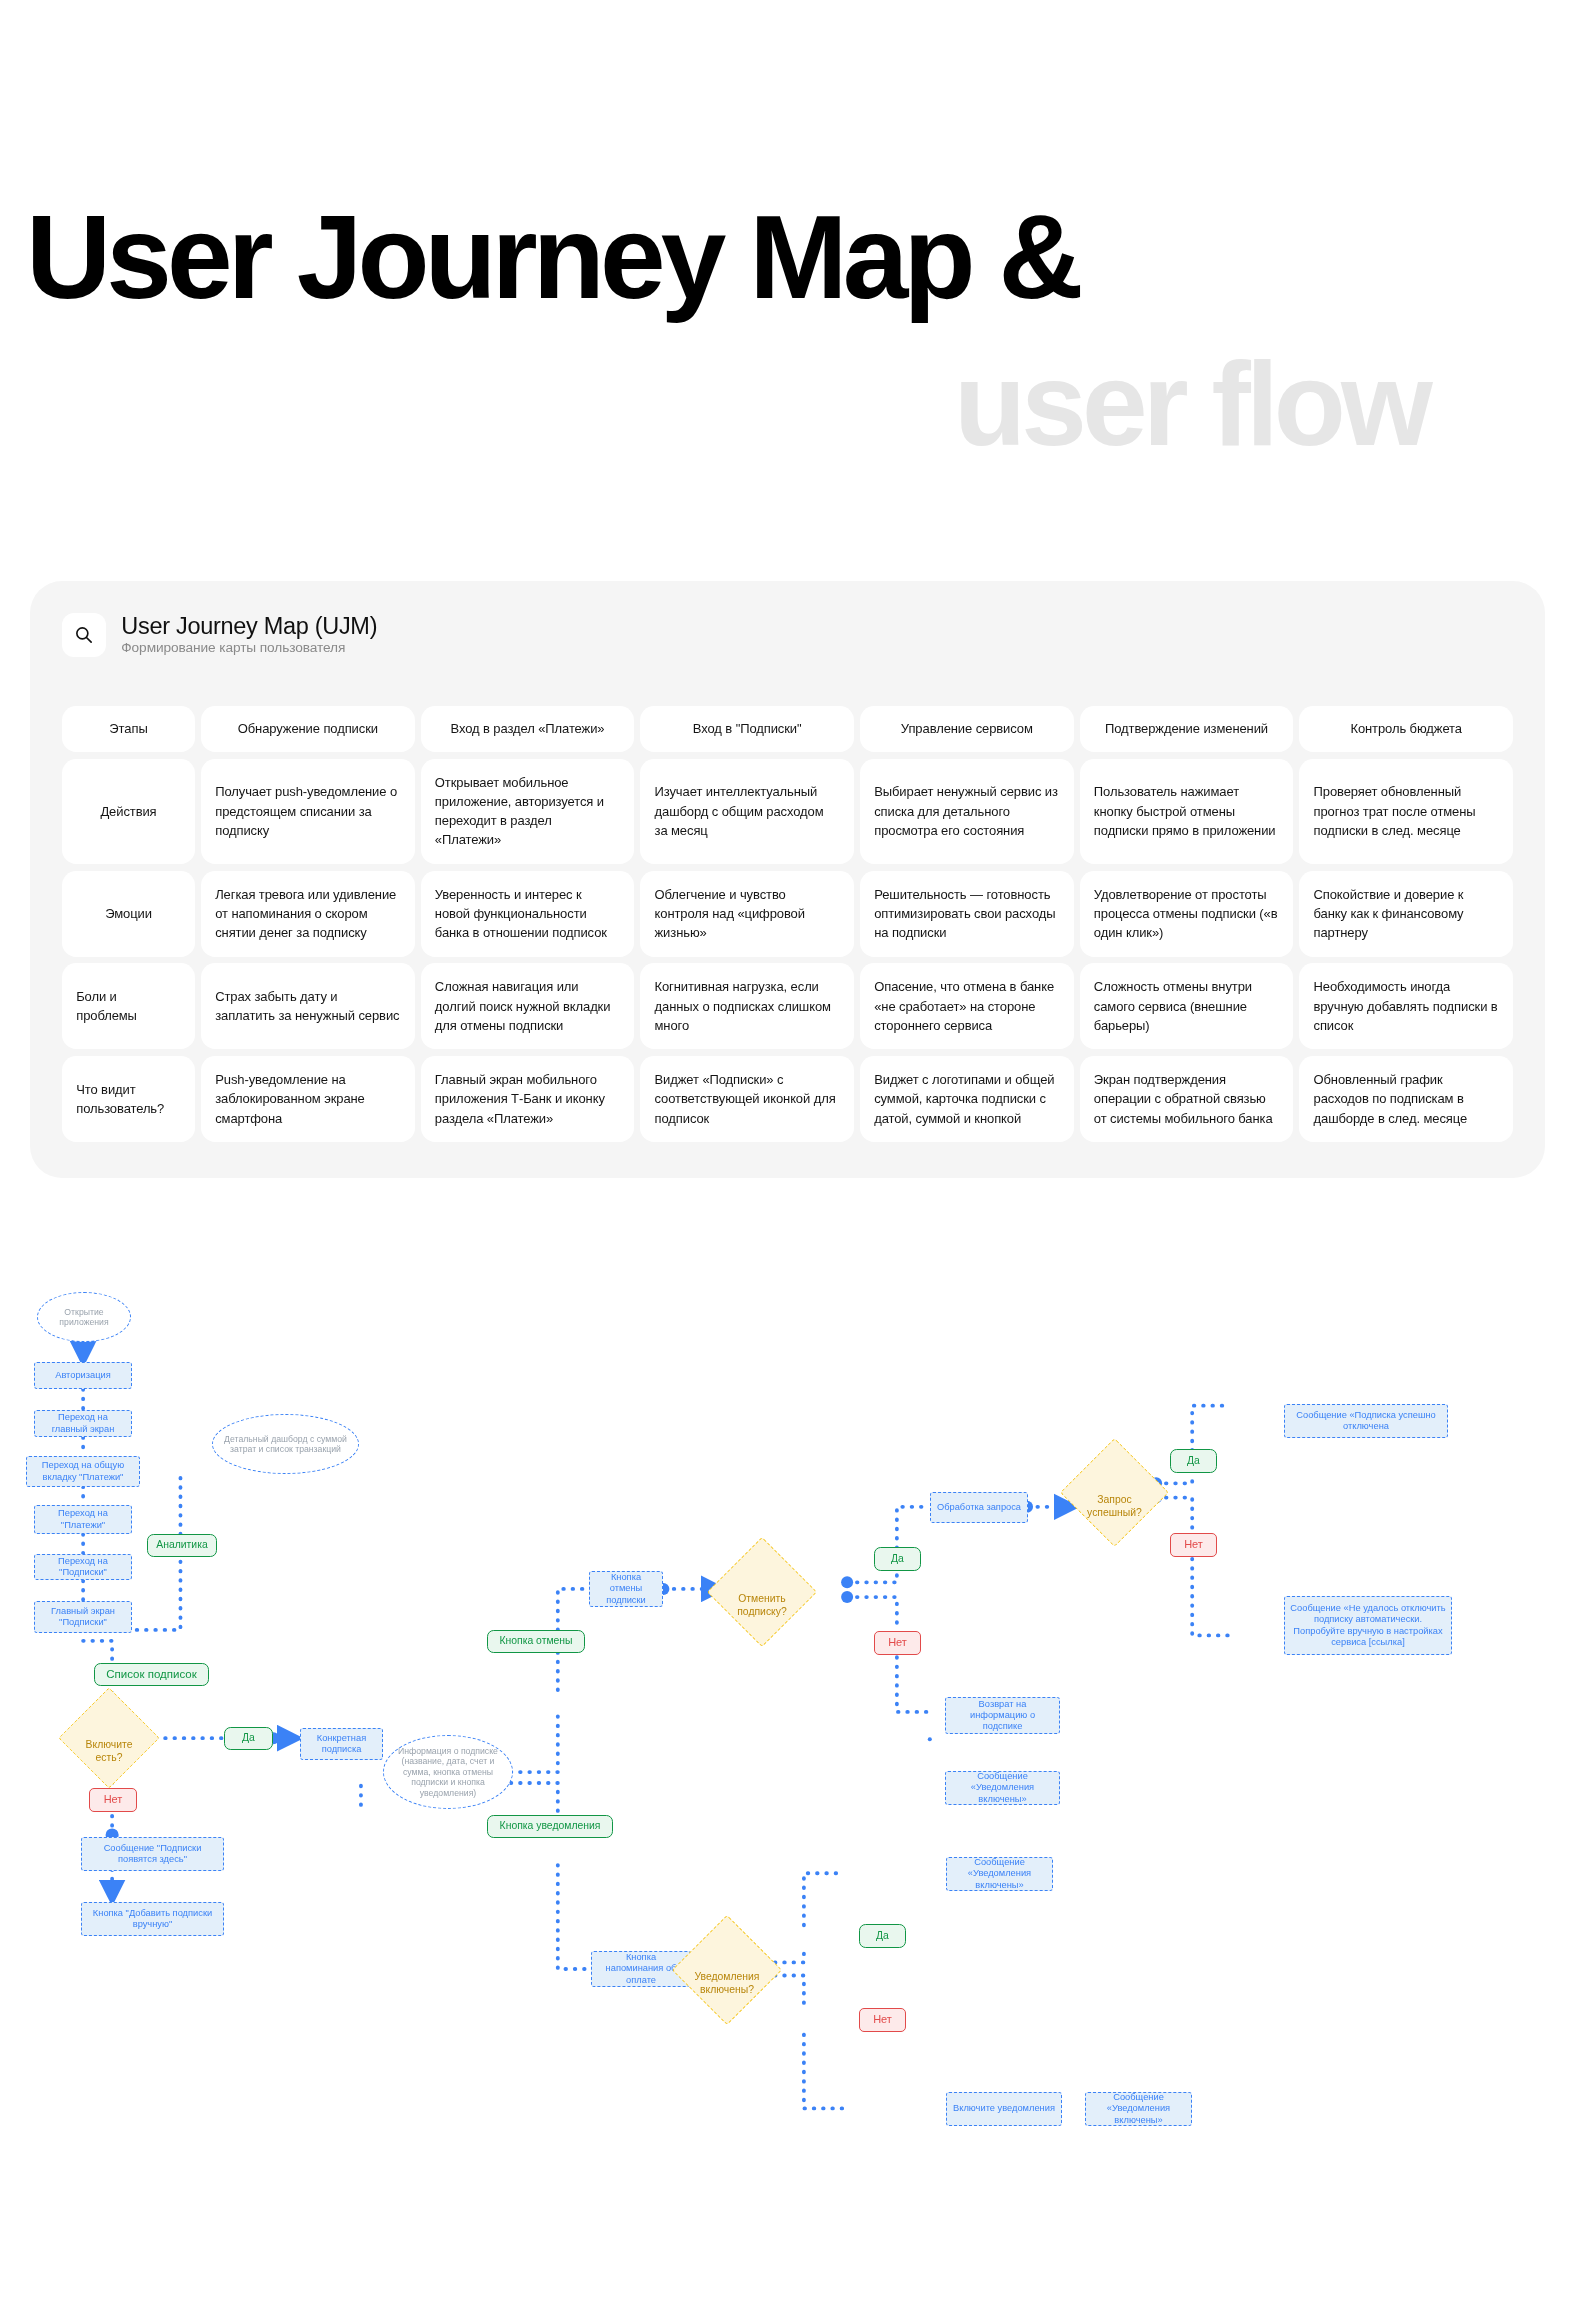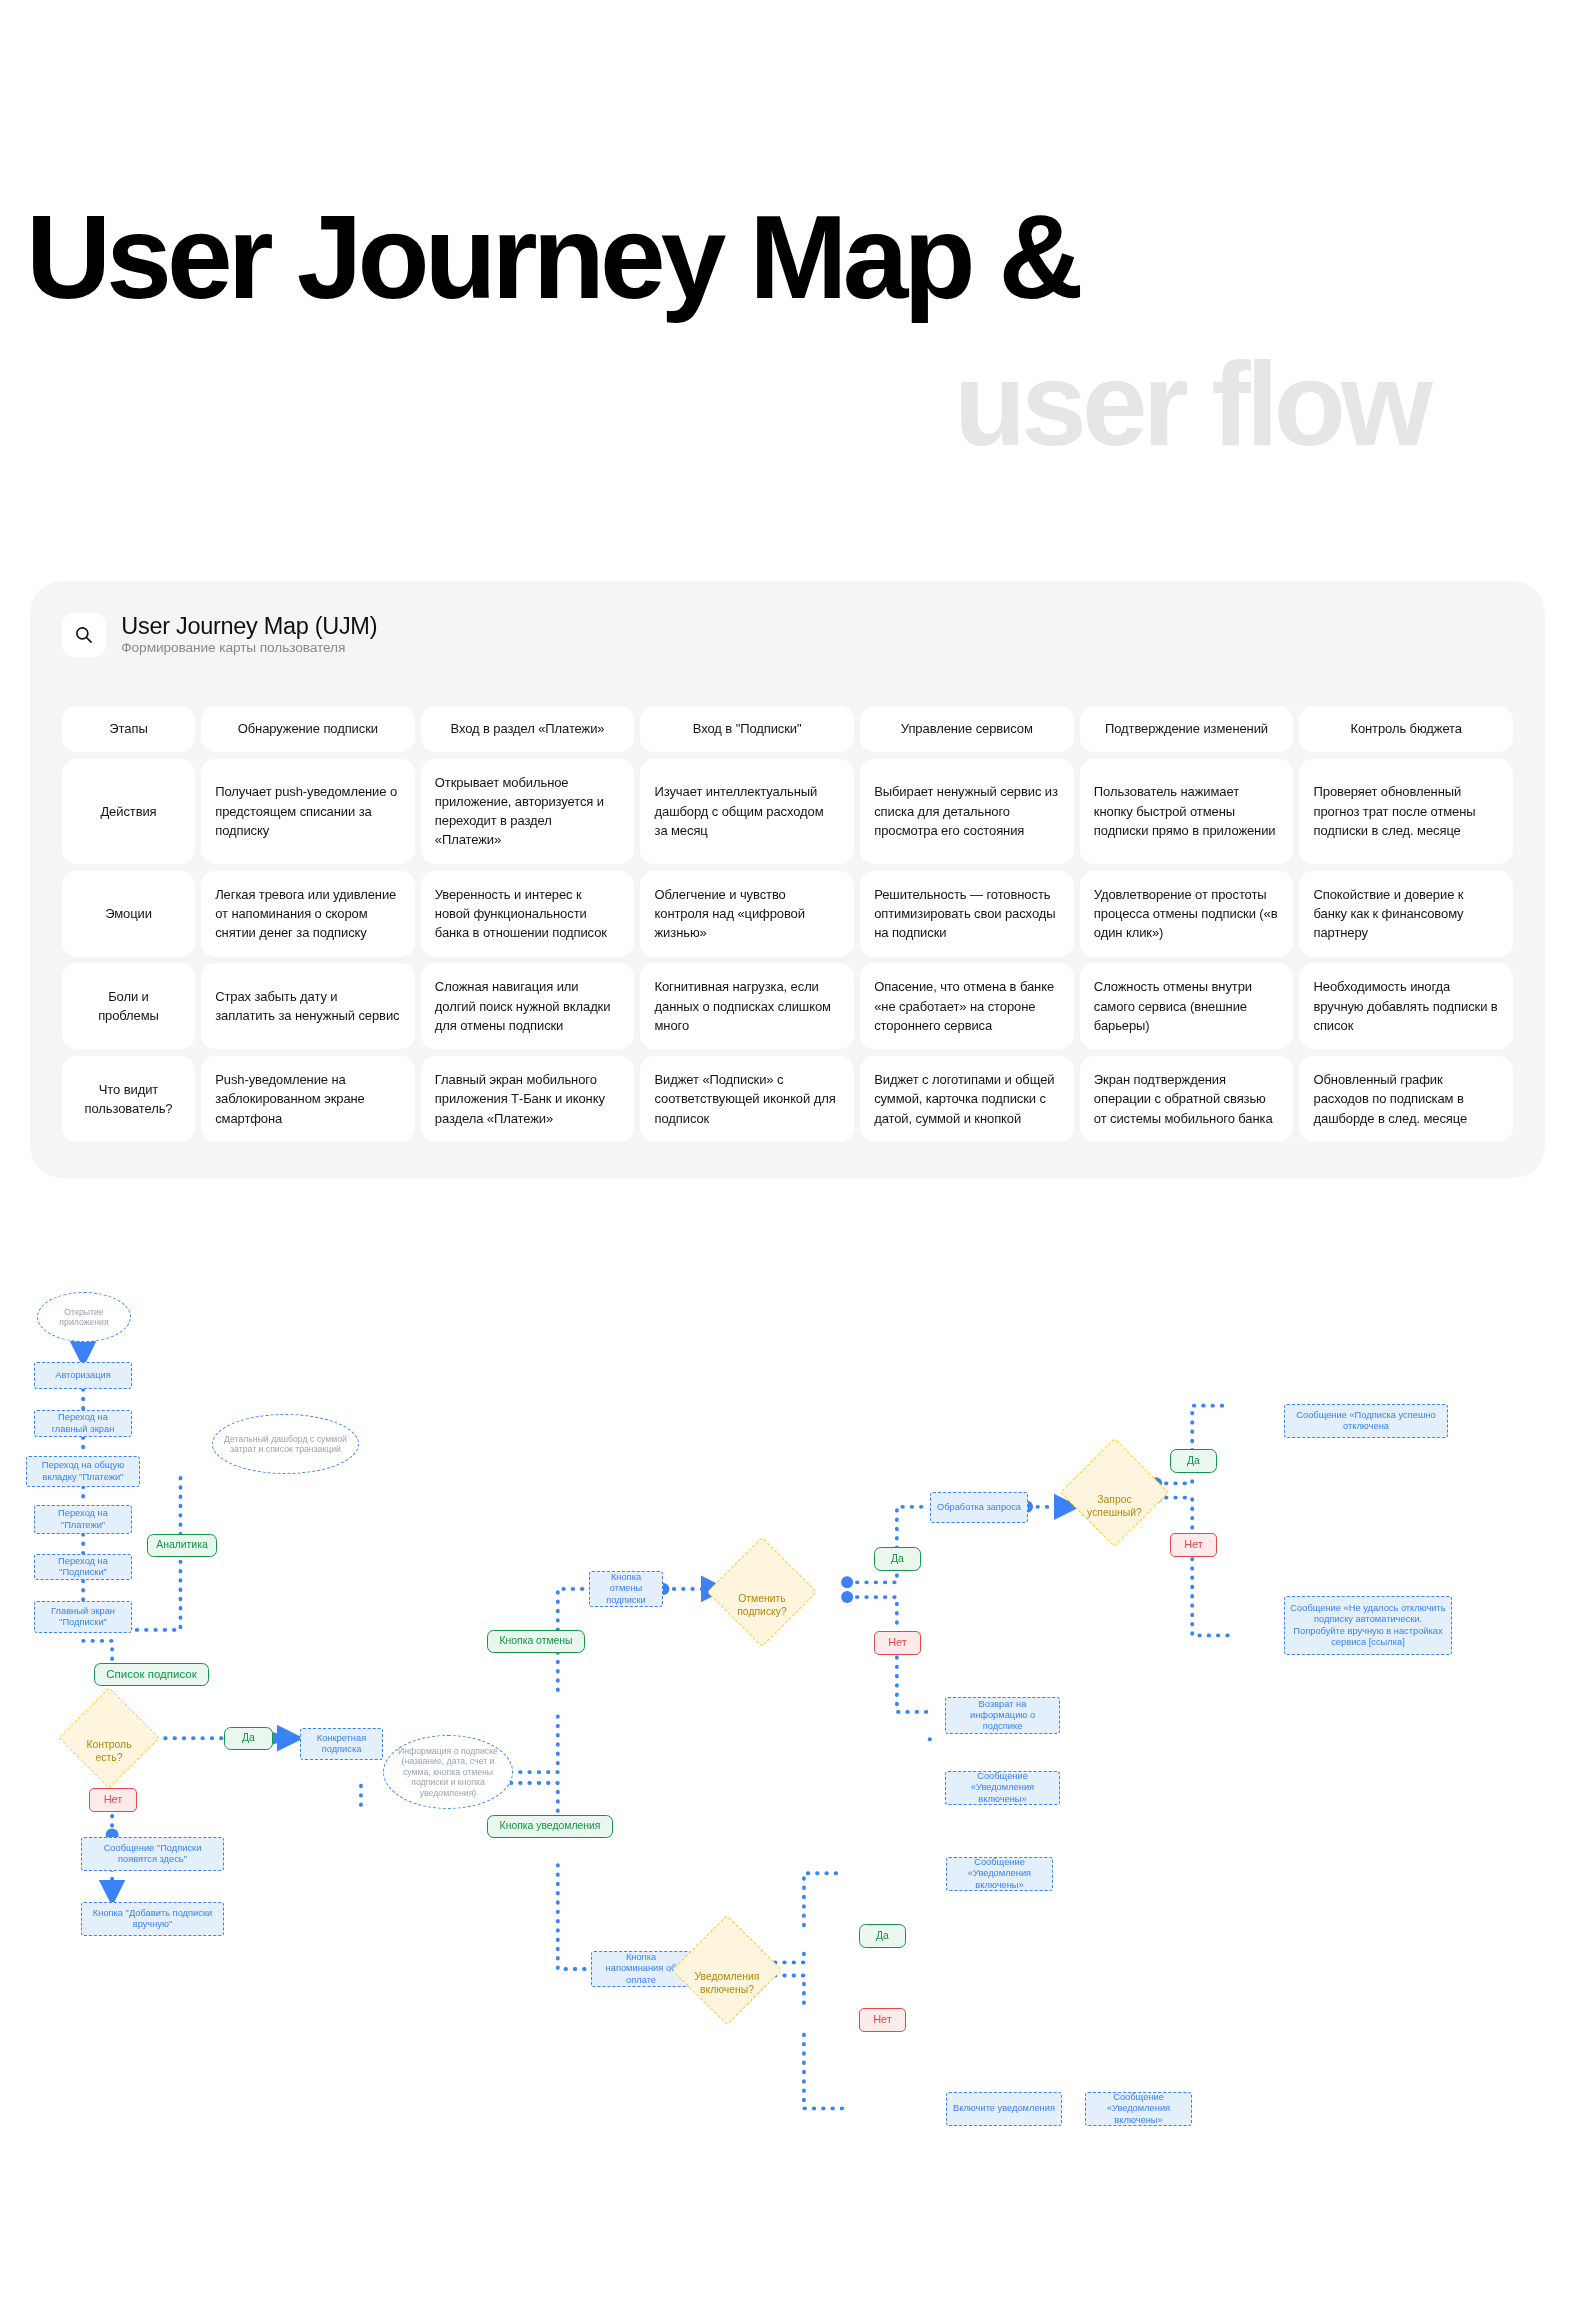--- a/index.html
+++ b/index.html
@@ -73,21 +73,21 @@
     padding: 14.2px 14.2px;
     font-size: 13px;
     line-height: 1.48;
     color: #151515;
     letter-spacing: -0.1px;
     display: flex;
     align-items: center;
     min-height: 46px;
   }
   .cell.header-cell { justify-content: center; text-align: center; font-size: 13px; min-height: 46px; padding: 12px 7.7px; }
-  .cell.rowlabel    { justify-content: center; text-align: center; }
+  .cell.rowlabel    { justify-content: center; }
 
   
   .flow { position: absolute; left: 0; top: 1258px; width: 1575px; height: 1061px; }
   .flow svg { position: absolute; left: 0; top: 0; }
 
   .node {
     position: absolute;
     display: flex; align-items: center; justify-content: center;
     text-align: center;
     font-family: "Liberation Sans", sans-serif;
@@ -325,21 +325,21 @@
     <div class="node n-blue" style="left:34px; top:343px; width:98px; height:32px;">Главный экран "Подписки"</div>
 
     <div class="node n-ellipse" style="left:212px; top:156px; width:147px; height:60px;">Детальный дашборд с суммой затрат и список транзакций</div>
 
     <div class="node n-green small" style="left:147px; top:276px; width:70px; height:23px;">Аналитика</div>
 
     <div class="node n-green" style="left:94px; top:405px; width:115px; height:23px;">Список подписок</div>
 
     <div class="node n-diamond" style="left:73px; top:444px; width:72px; height:72px;">
       <span class="dia-bg"></span>
-      <span class="dia-txt">Контроль есть?</span>
+      <span class="dia-txt">Включите есть?</span>
     </div>
 
     <div class="node n-green small" style="left:224px; top:469px; width:49px; height:23px;">Да</div>
 
     <div class="node n-red" style="left:89px; top:530px; width:48px; height:24px;">Нет</div>
 
     <div class="node n-blue" style="left:300px; top:470px; width:83px; height:32px;">Конкретная подписка</div>
 
     <div class="node n-blue" style="left:81px; top:579px; width:143px; height:34px;">Сообщение "Подписки появятся здесь"</div>
 

